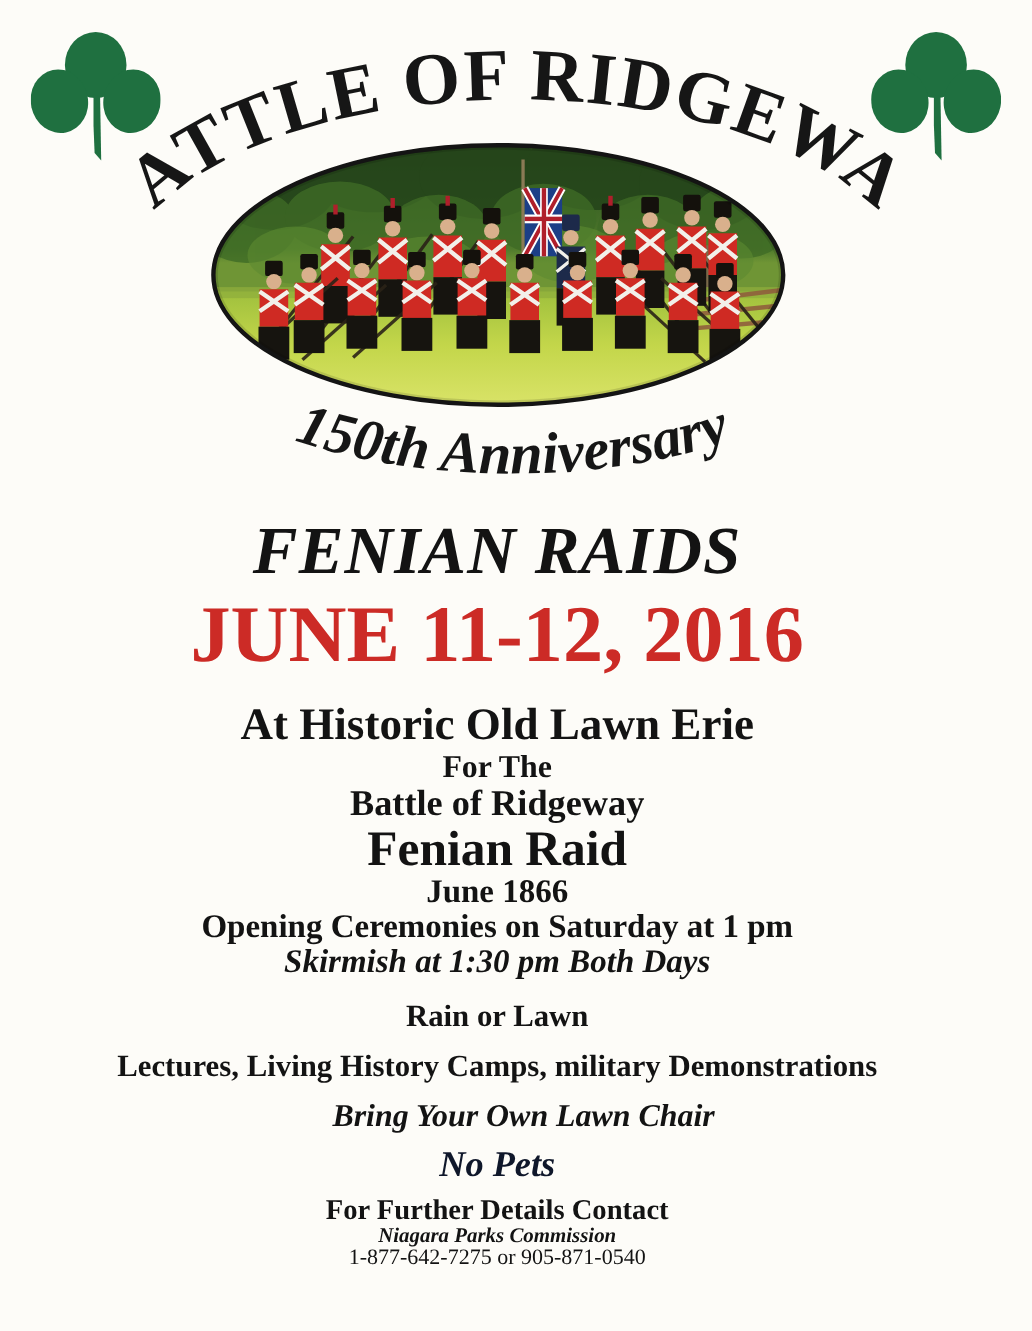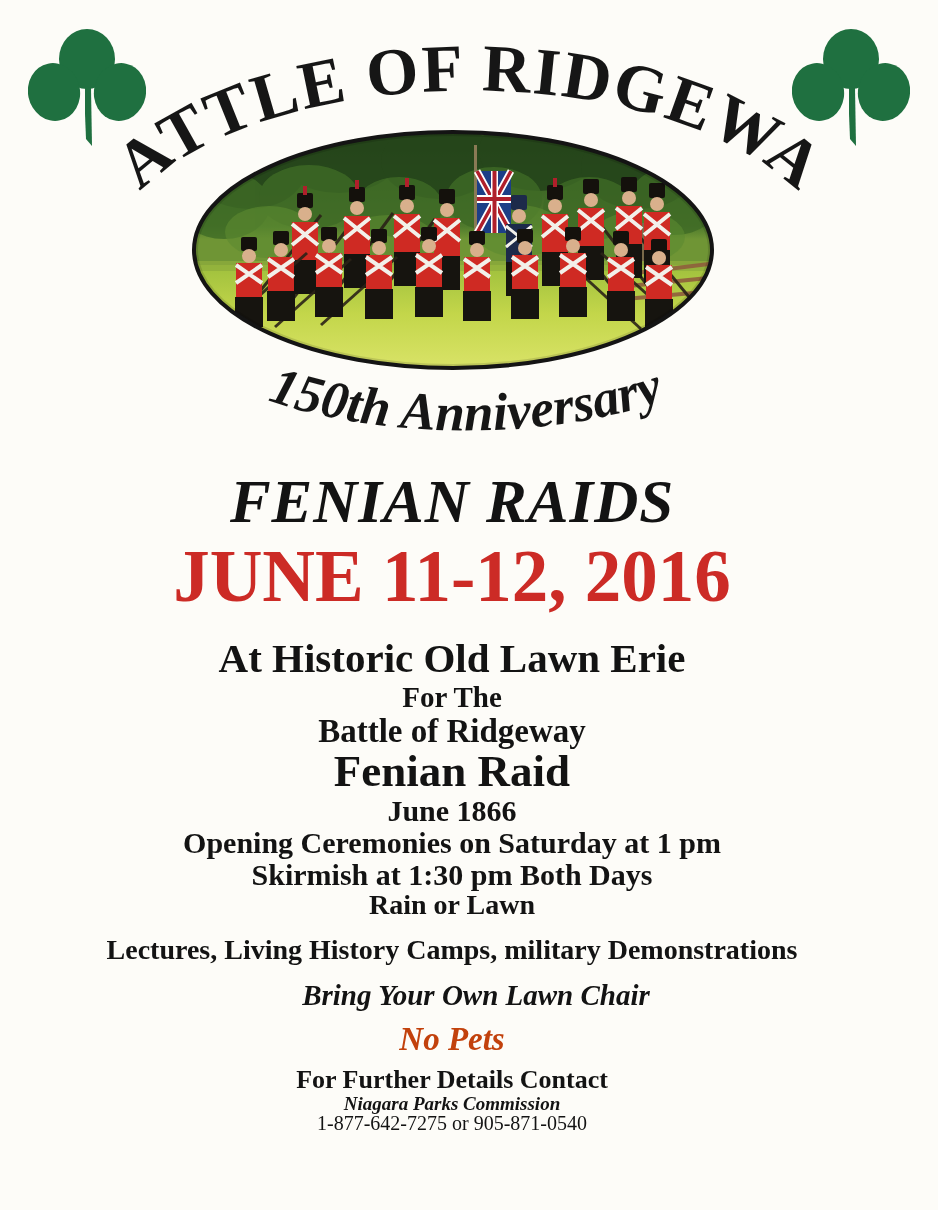--- a/index.html
+++ b/index.html
@@ -121,21 +121,22 @@
     font-weight: 700;
     margin-bottom: 1px;
   }
   .ceremonies {
     font-size: 30px;
     font-weight: 700;
   }
   .skirmish {
     font-size: 30px;
     font-weight: 700;
-    margin-bottom: 0;
+    margin-bottom: 20px;
+    font-style: italic;
   }
   .rain-shine {
     font-size: 28px;
     font-weight: 700;
     margin-bottom: 16px;
   }
   .activities {
     font-size: 28px;
     font-weight: 700;
     margin-bottom: 16px;
@@ -144,21 +145,21 @@
     font-size: 29px;
     font-weight: 700;
     font-style: italic;
     margin-bottom: 12px;
     padding-left: 48px;
   }
   .no-pets {
     font-size: 33px;
     font-weight: 700;
     font-style: italic;
-    color: #c2410c;
+    color: #0f172a;
     margin-bottom: 10px;
   }
   .contact-lead {
     font-size: 26px;
     font-weight: 700;
   }
   .contact-org {
     font-size: 19px;
     font-weight: 700;
     font-style: italic;

